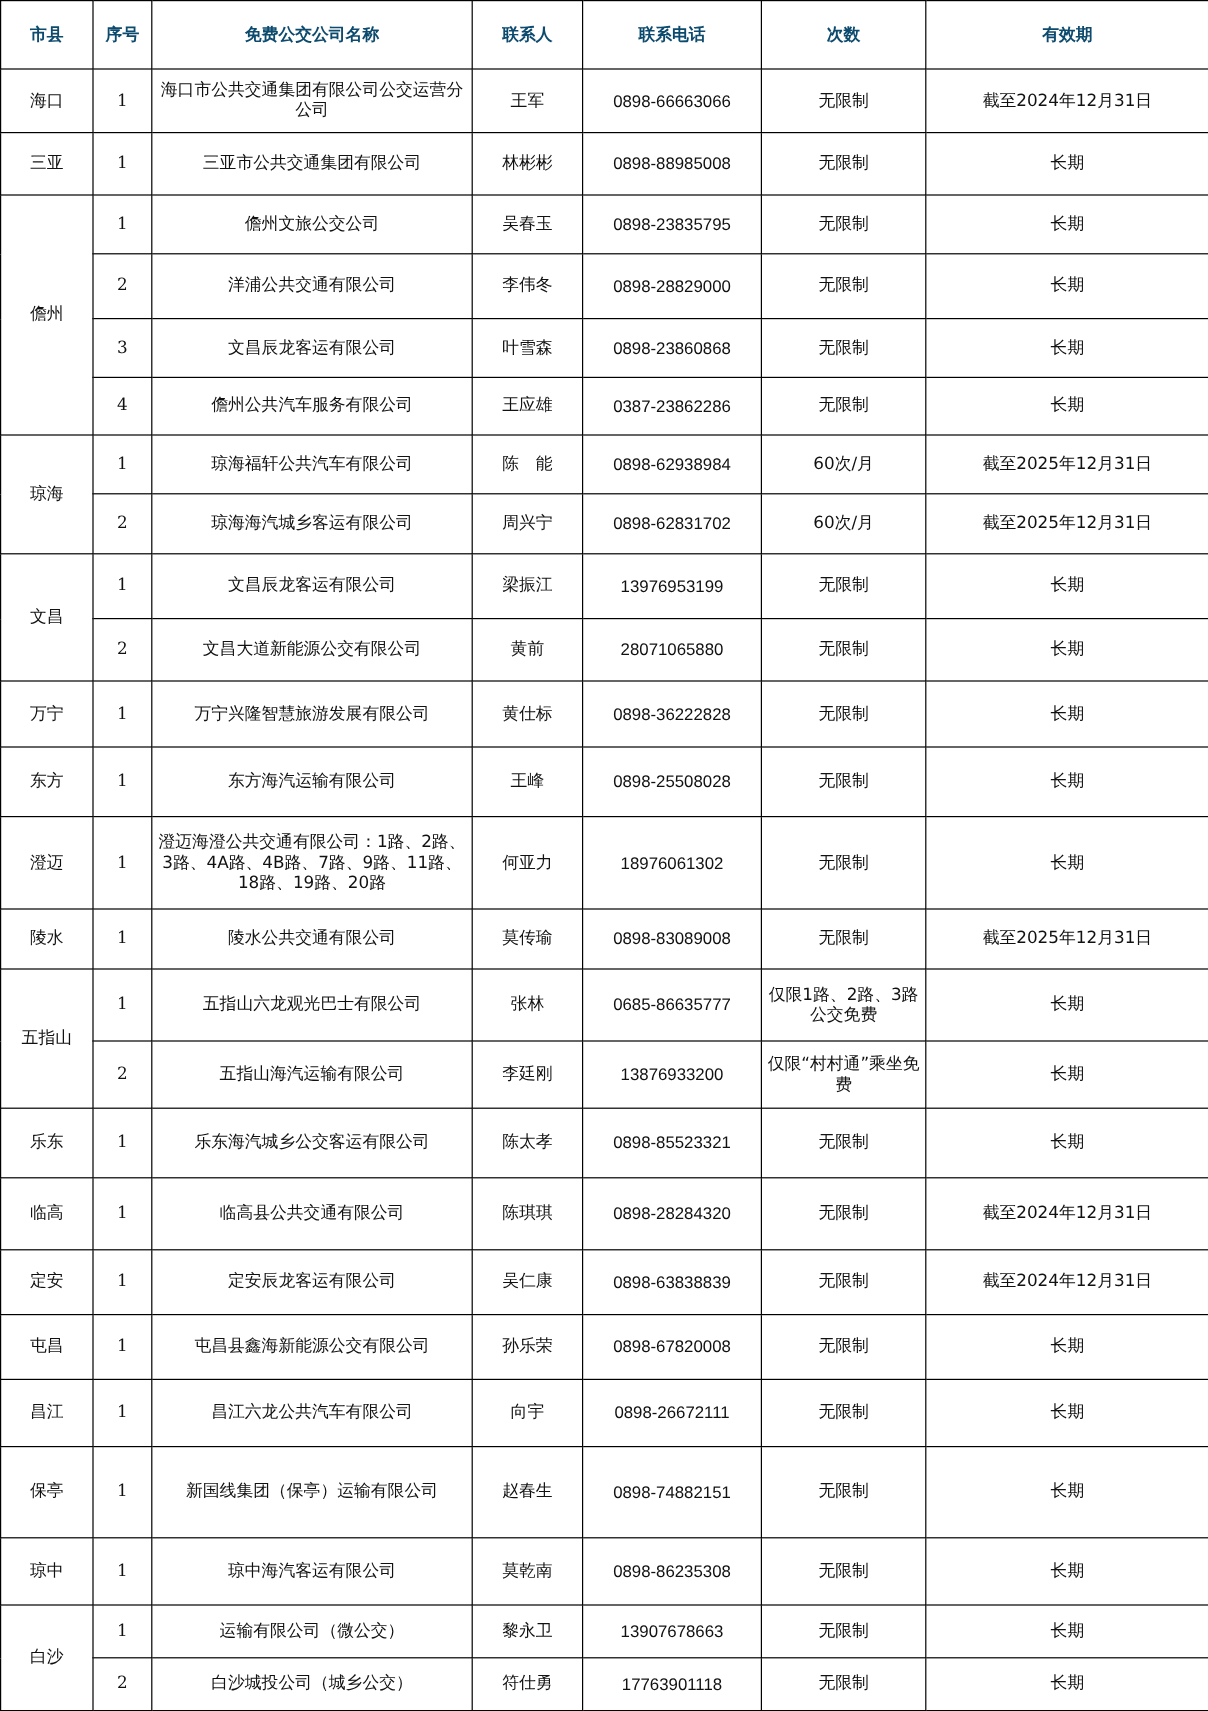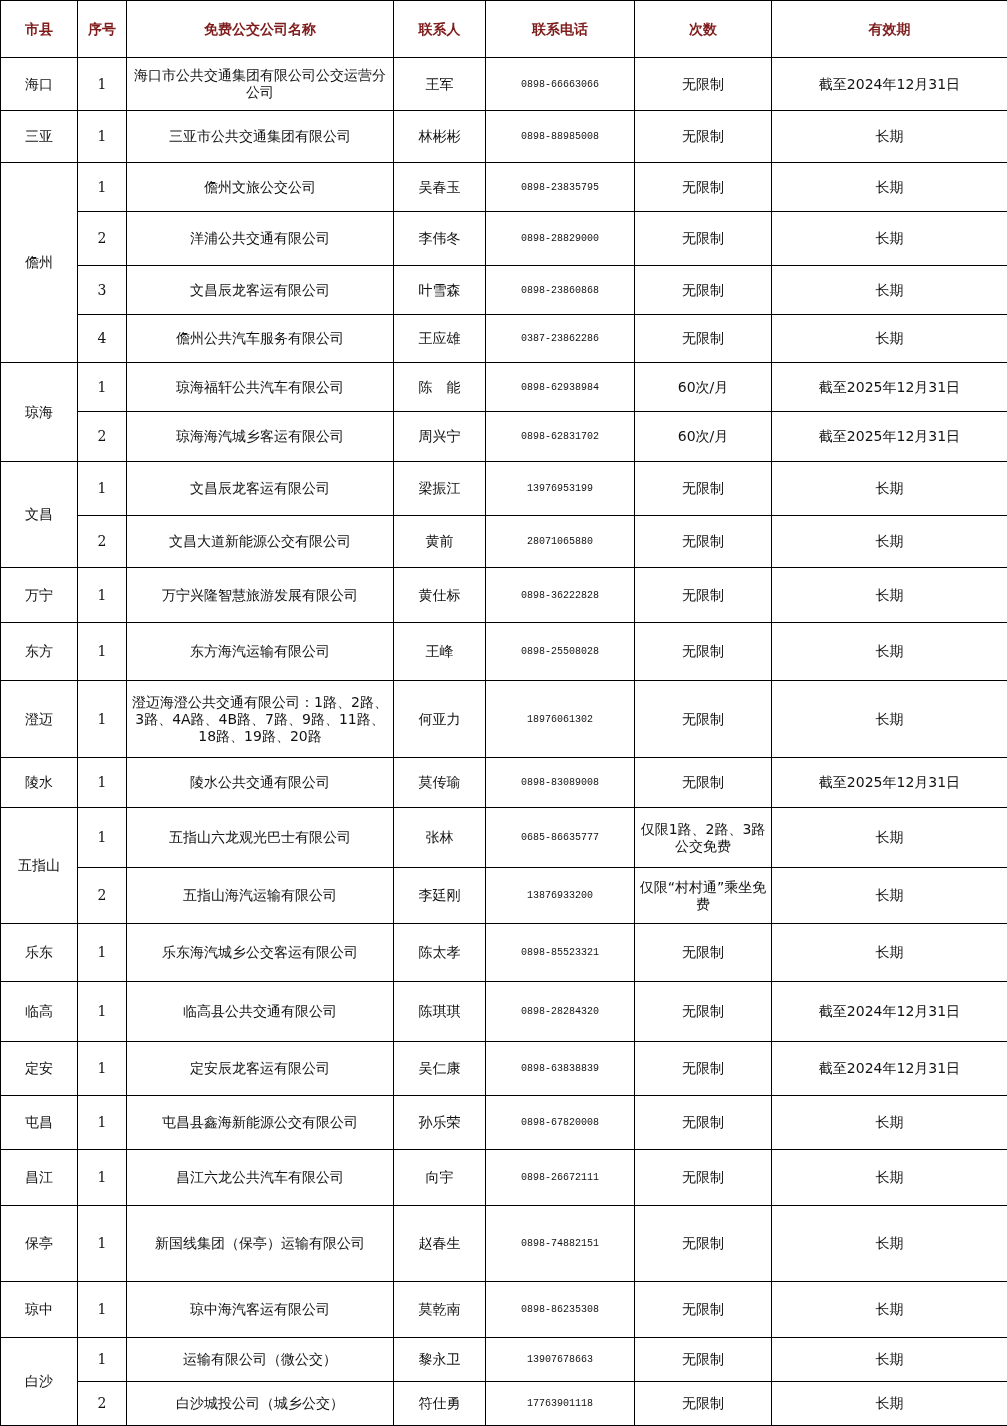--- a/index.html
+++ b/index.html
@@ -14,22 +14,22 @@
   }
   table.grid td, table.grid th {
     border: 1.5px solid #000000;
     text-align: center;
     vertical-align: middle;
     padding: 0 4px;
     line-height: 17px;
     font-weight: normal;
     word-break: break-all;
   }
-  table.grid th { font-weight: bold; color: #7f1d1d; }
-  .num { font-family: Liberation Mono, monospace; font-size: 10px; }
+  table.grid th { font-weight: bold; color: #0c4a6e; }
+  .num { font-family: Liberation Sans, sans-serif; font-size: 14px; }
   .seq { font-family: "DejaVu Serif", "Liberation Serif", serif; font-size: 14px; }
 </style>
 </head>
 <body>
 
 <table class="grid">
   <colgroup>
     <col style="width:77px">
     <col style="width:49px">
     <col style="width:267px">

